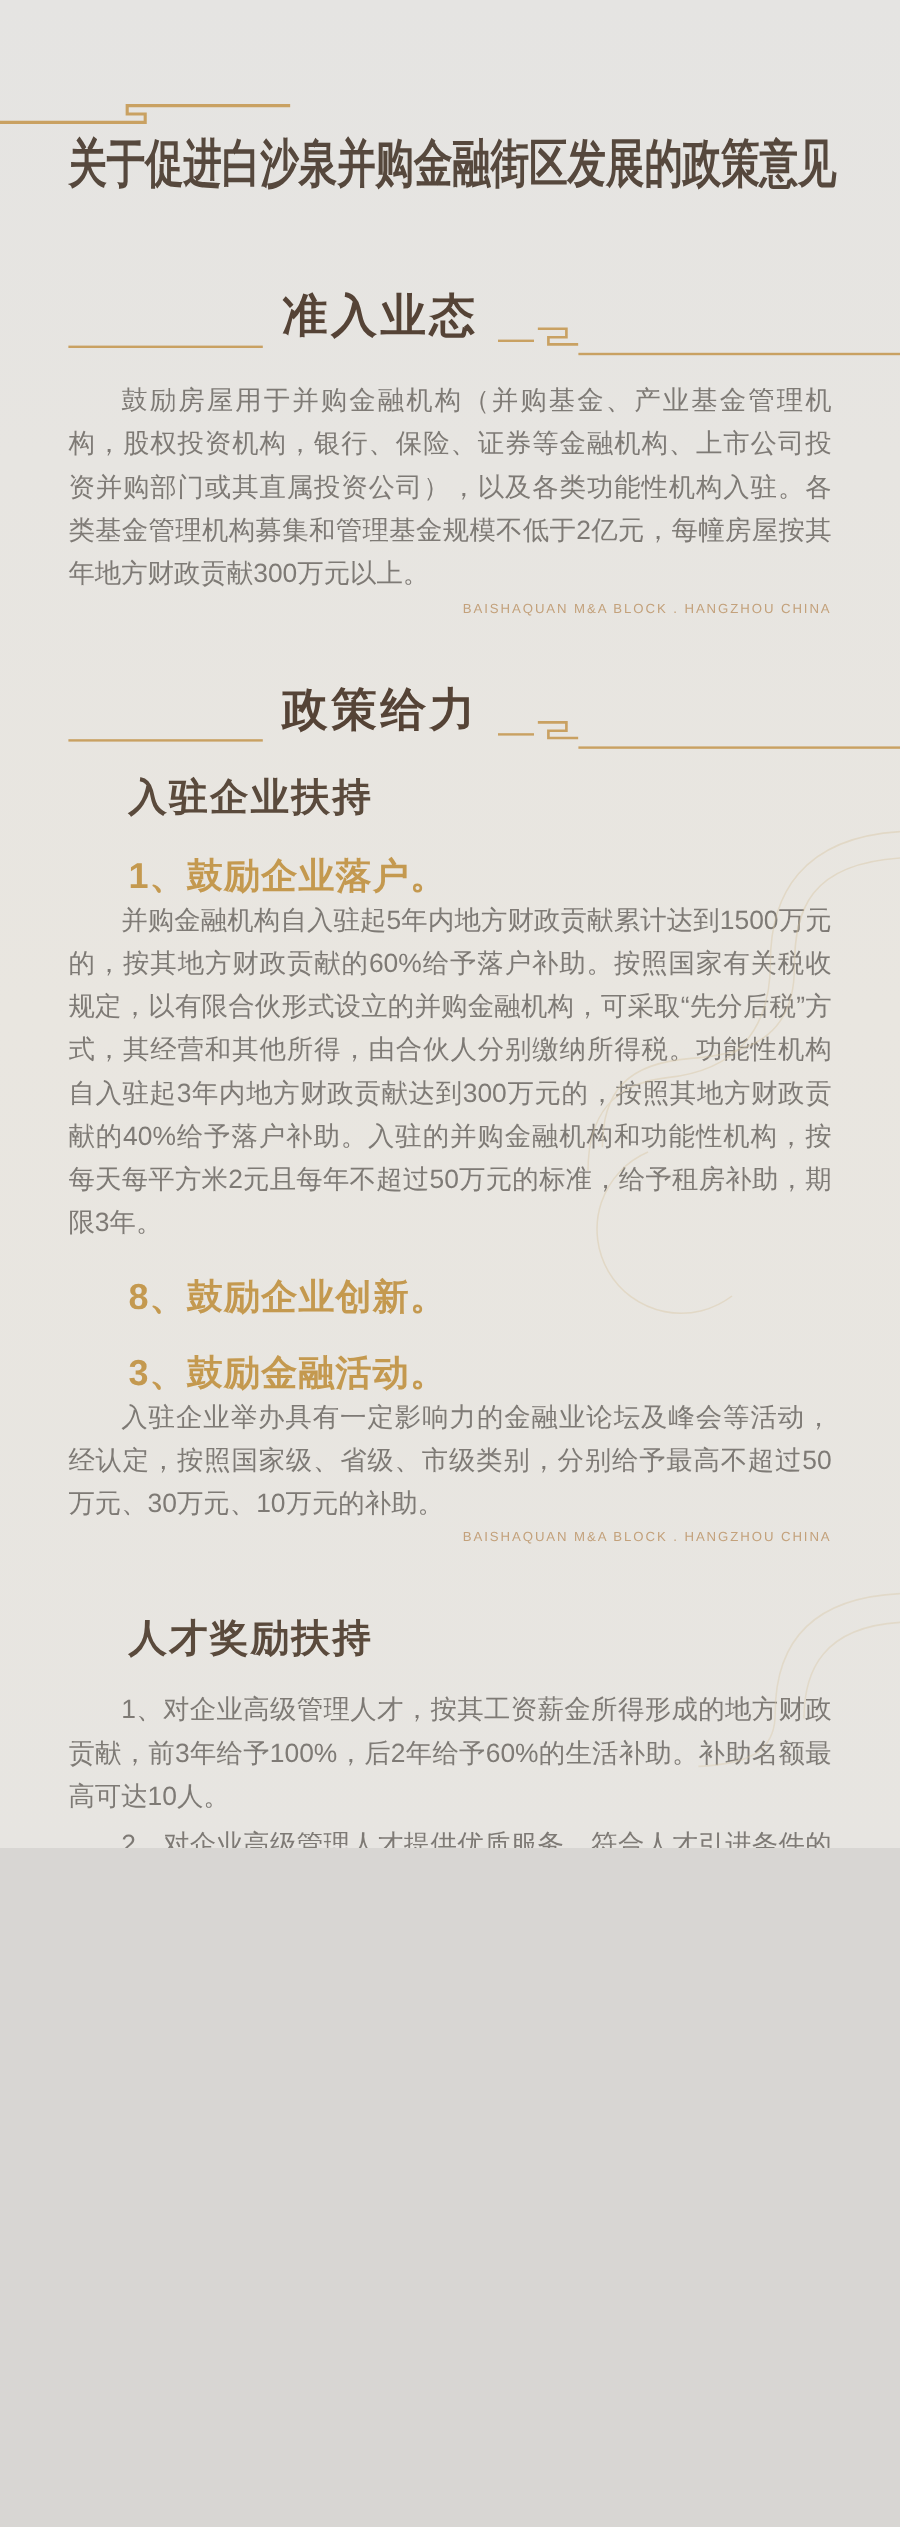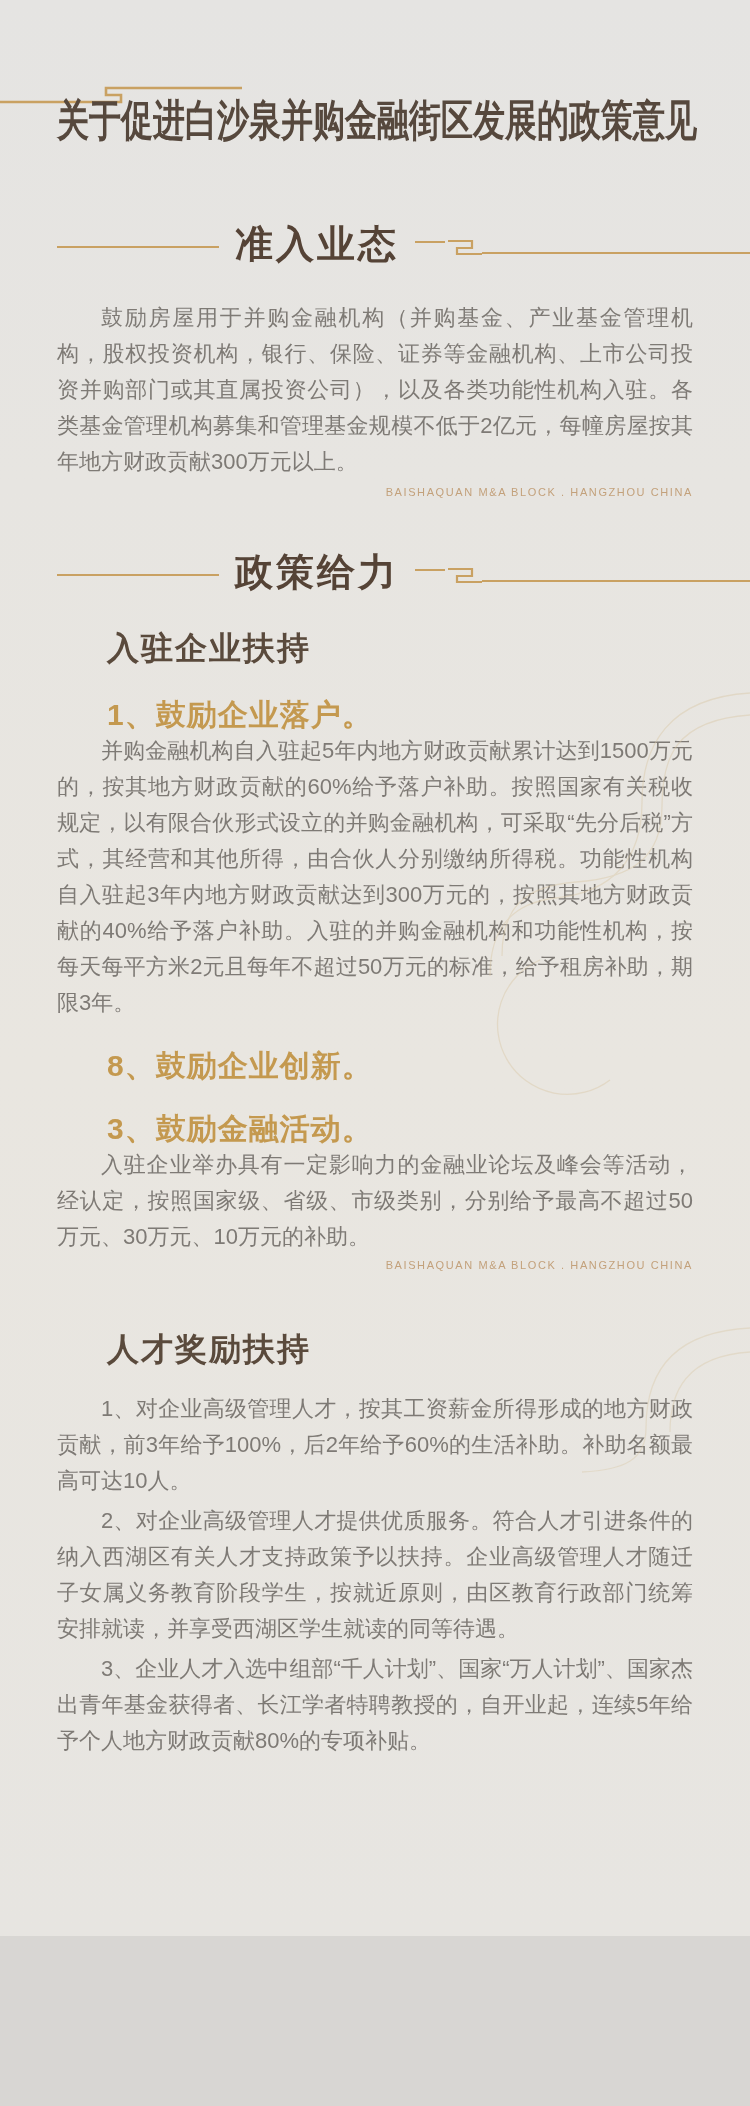--- a/index.html
+++ b/index.html
@@ -1,22 +1,22 @@
 <!DOCTYPE html>
 <html lang="zh"><head>
 <meta charset="utf-8">
 <style>
   html,body{margin:0;padding:0;}
   body{background:#d8d6d3;}
   .page{
     position:relative;
-    width:750px;height:1936px;
+    width:750px;height:1540px;
     margin:0 auto;
     box-sizing:border-box;
-    padding:0 57px;
+    padding:16px 57px;
     overflow:hidden;
     background:linear-gradient(180deg,#e5e4e2 0%,#e7e5e1 25%,#e9e6e0 55%,#e7e5e1 100%);
     font-family:"Liberation Sans","DejaVu Sans",sans-serif;
   }
   
   .fret-top{position:absolute;left:0;top:84px;width:242px;height:22px;}
   
   .page-title{
     margin:94px 0 0;
     text-align:center;
@@ -24,24 +24,23 @@
     font-size:32px;line-height:1.2;
     font-weight:700;
     color:#56483d;
     letter-spacing:0px;
     transform:scaleY(1.35);
     transform-origin:50% 0;
     white-space:nowrap;
   }
   
   .sec-header{
-    display:flex;align-items:center;
+    display:flex;align-items:flex-end;
     height:54px;
     margin-right:-57px; 
-    font-family:Liberation Mono, monospace;
   }
   .sec-header.first{margin-top:88px;}
   .sec-header.policy{margin-top:50px;}
   .line-left{width:162px;height:2px;background:#c9a162;margin-right:16px;flex:none;}
   .sec-title{
     margin:0;
     font-size:38px;line-height:52px;
     font-weight:700;color:#554336;
     letter-spacing:3px;
     flex:none;

